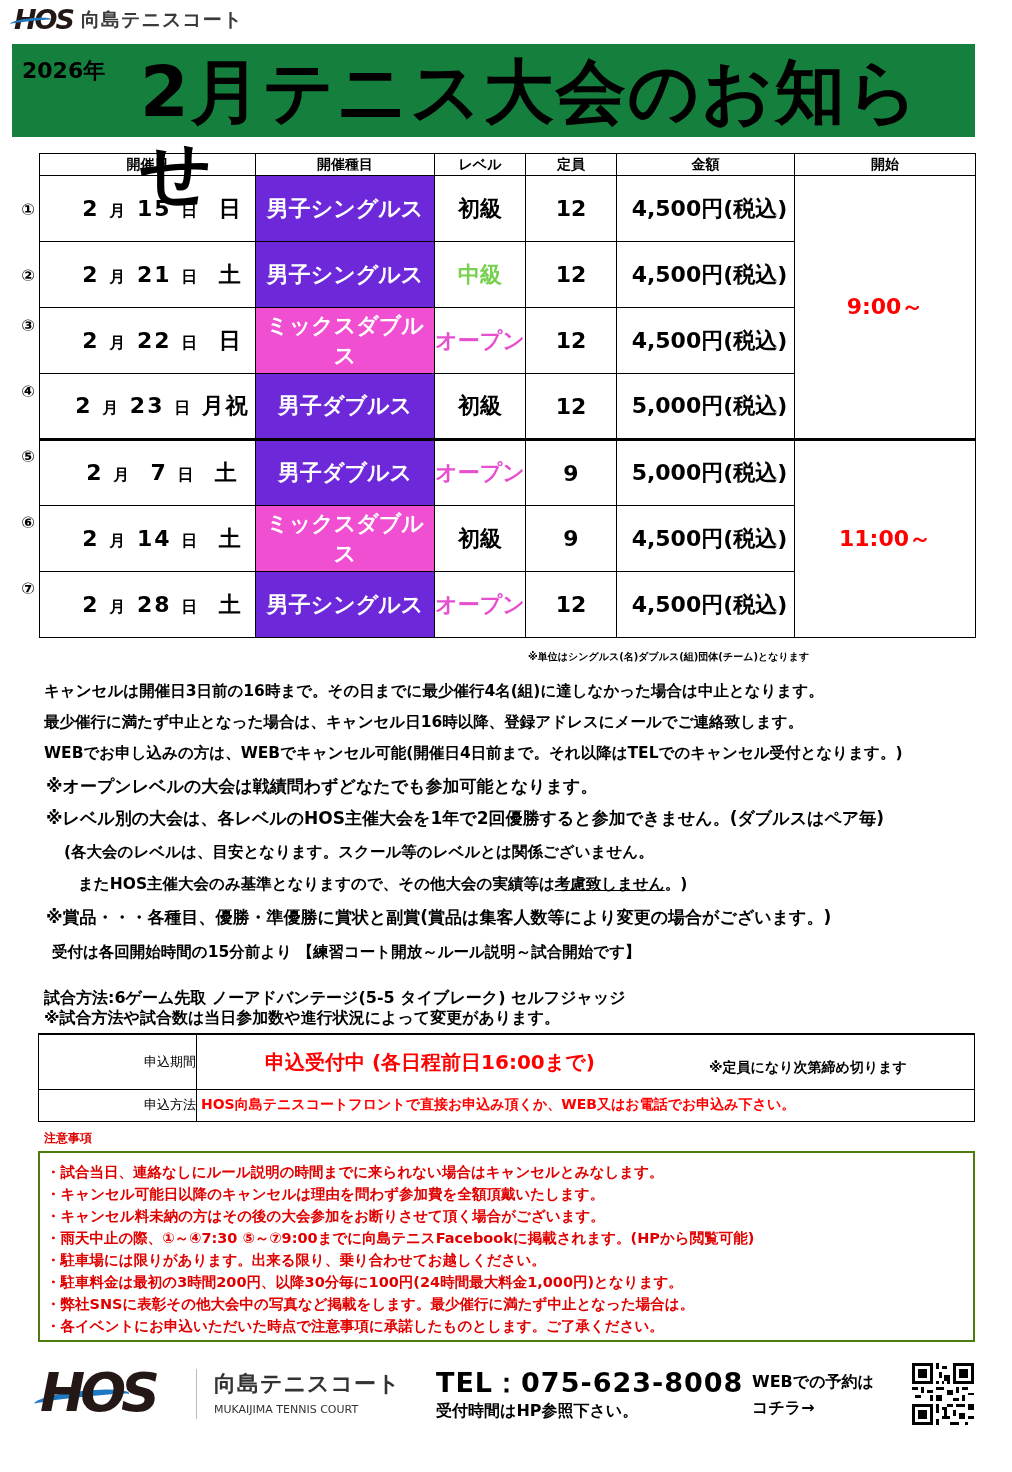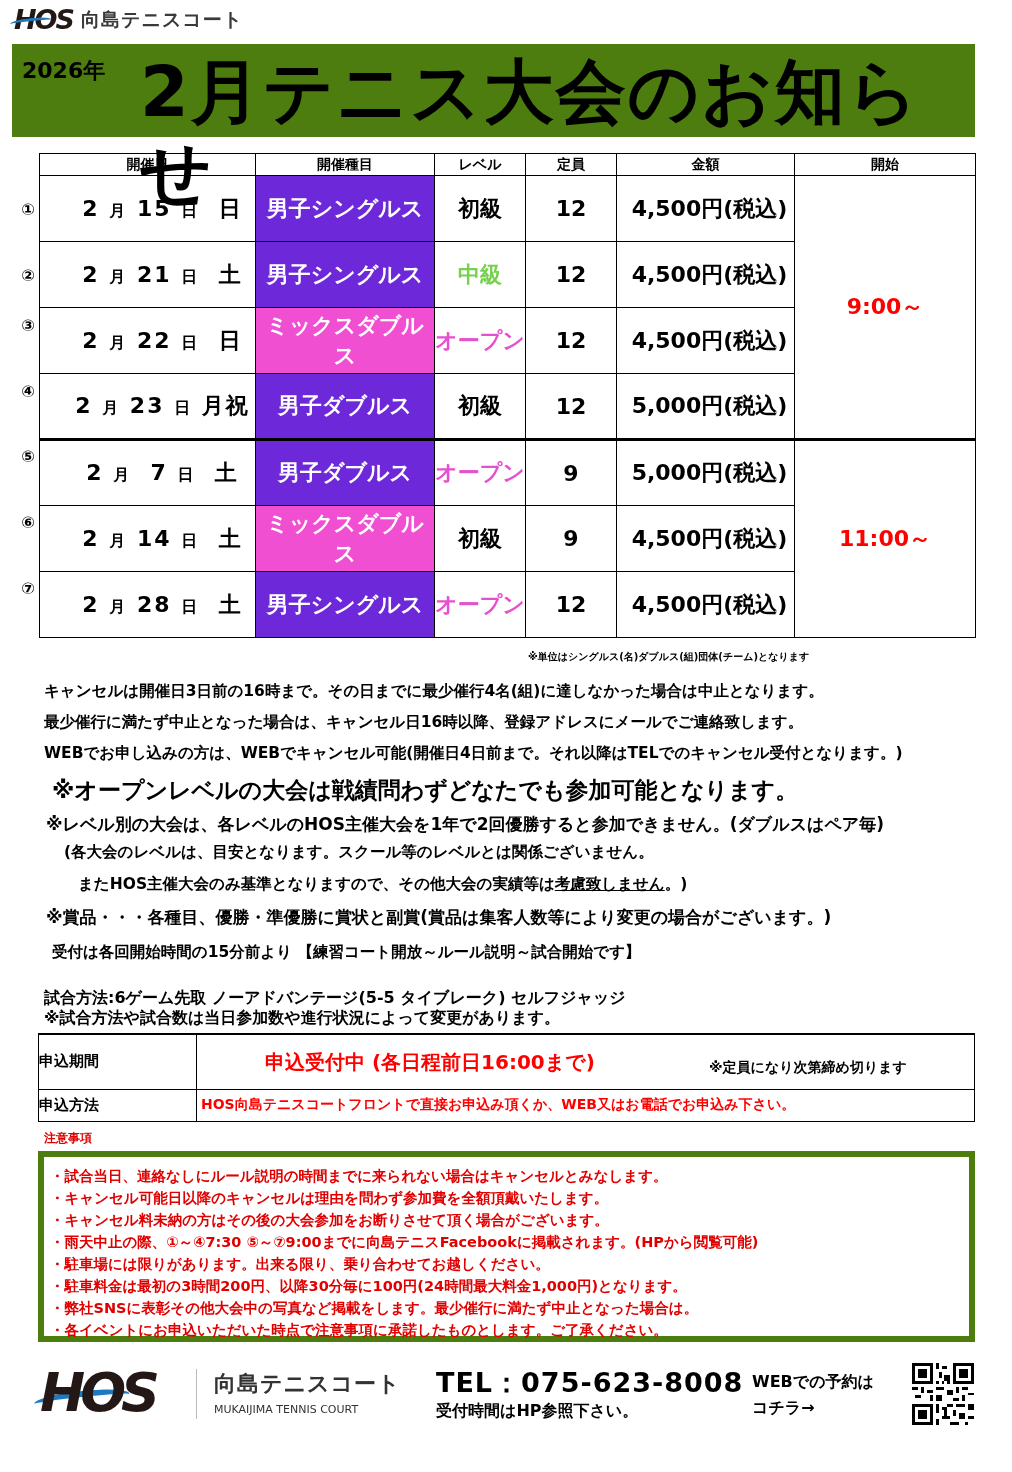--- a/index.html
+++ b/index.html
@@ -4,21 +4,21 @@
 <style>
   * { box-sizing: border-box; margin: 0; padding: 0; }
   html, body { width: 1012px; height: 1472px; background: #ffffff; overflow: hidden; }
   body { position: relative; font-family: "DejaVu Sans", sans-serif; color: #000; font-weight: bold; }
 
   .top-logo { position: absolute; left: 14px; top: 6px; height: 28px; display: flex; align-items: center; }
   .hos-mark { position: relative; font-family: "DejaVu Sans", sans-serif; font-style: italic; font-weight: bold; font-size: 27px; letter-spacing: -2px; color: #231815; line-height: 28px; }
   .hos-swoosh { position: absolute; left: -4px; top: 12px; width: 42px; height: 8px; border-radius: 50%; border-top: 3px solid #1e78c2; transform: rotate(-6deg); }
   .top-logo-name { margin-left: 8px; font-size: 19px; color: #3a3a3a; font-weight: bold; letter-spacing: 1px; }
 
-  .title-banner { position: absolute; left: 12px; top: 44px; width: 963px; height: 93px; background: #4d7c0f; }
+  .title-banner { position: absolute; left: 12px; top: 44px; width: 963px; height: 93px; background: #15803d; }
   .title-year { position: absolute; left: 10px; top: 12px; font-size: 22px; font-weight: bold; letter-spacing: 0px; }
   .title-main { position: absolute; left: 128px; top: 8px; font-size: 70px; font-weight: bold; letter-spacing: 2px; line-height: 80px; }
 
   table.schedule { position: absolute; left: 39px; top: 153px; border-collapse: collapse; table-layout: fixed; width: 936px; }
   table.schedule th, table.schedule td { border: 1.5px solid #000; text-align: center; vertical-align: middle; }
   table.schedule th { height: 22px; font-size: 14px; font-weight: bold; }
   table.schedule td { height: 66px; font-size: 22px; font-weight: bold; }
   table.schedule tr.group-start td { border-top: 3px solid #000; }
   .col-date { width: 216px; }
   .col-event { width: 179px; }
@@ -41,28 +41,28 @@
 
   .unit-note { position: absolute; left: 528px; top: 650px; font-size: 10px; font-weight: bold; }
   .rule-line { position: absolute; font-size: 15.5px; font-weight: bold; white-space: nowrap; }
   .rule-line u { text-decoration: underline; }
 
   .match-info { position: absolute; left: 44px; top: 988px; font-size: 16px; font-weight: bold; line-height: 20px; }
 
   table.apply { position: absolute; left: 38px; top: 1033px; width: 937px; border-collapse: collapse; table-layout: fixed; }
   table.apply td { border: 1.5px solid #000; vertical-align: middle; }
   table.apply tr:first-child td { border-top: 2.5px solid #000; }
-  table.apply td.apply-label { width: 158px; text-align: left; font-size: 15px; font-weight: bold; }
+  table.apply td.apply-label { width: 158px; text-align: right; font-size: 13px; font-weight: normal; }
   table.apply td.apply-period { height: 55px; position: relative; }
   .apply-period-main { position: absolute; left: 68px; top: 14px; color: #ff0000; font-size: 20px; font-weight: bold; }
   .apply-period-note { position: absolute; left: 512px; top: 24px; font-size: 14px; font-weight: bold; }
   table.apply td.apply-method { height: 32px; color: #ff0000; font-size: 14px; font-weight: bold; padding-left: 4px; }
 
   .caution-title { position: absolute; left: 44px; top: 1130px; color: #e00000; font-size: 12px; font-weight: bold; }
-  .caution-box { position: absolute; left: 38px; top: 1151px; width: 937px; height: 191px; border: 6px solid #4d7c0f; padding: 8px 0 0 6px; }
+  .caution-box { position: absolute; left: 38px; top: 1151px; width: 937px; height: 191px; border: 2px solid #4d7c0f; padding: 8px 0 0 6px; }
   .caution-item { color: #e00000; font-size: 14.5px; font-weight: bold; line-height: 22px; white-space: nowrap; }
 
   .footer { position: absolute; left: 0; top: 1355px; width: 1012px; height: 80px; }
   .footer-logo { position: absolute; left: 40px; top: 8px; width: 150px; height: 60px; }
   .footer-hos { position: absolute; left: 0; top: 0; font-style: italic; font-size: 54px; font-weight: bold; letter-spacing: -5px; color: #231815; line-height: 60px; }
   .footer-swoosh { position: absolute; left: -6px; top: 28px; width: 96px; height: 16px; border-radius: 50%; border-top: 6px solid #1e78c2; transform: rotate(-6deg); }
   .footer-divider { position: absolute; left: 196px; top: 14px; width: 1px; height: 50px; background: #bbb; }
   .footer-name { position: absolute; left: 214px; top: 14px; font-size: 22px; color: #333; font-weight: bold; letter-spacing: 1px; }
   .footer-name-en { position: absolute; left: 214px; top: 48px; font-size: 11px; color: #333; font-weight: normal; letter-spacing: 0px; }
   .footer-tel { position: absolute; left: 436px; top: 10px; font-size: 27px; font-weight: bold; letter-spacing: 1px; }
@@ -166,22 +166,22 @@
       <td class="price-cell">4,500円(税込)</td>
     </tr>
   </tbody>
 </table>
 
 <div class="unit-note">※単位はシングルス(名)ダブルス(組)団体(チーム)となります</div>
 
 <div class="rule-line" style="left:44px; top:681px;">キャンセルは開催日3日前の16時まで。その日までに最少催行4名(組)に達しなかった場合は中止となります。</div>
 <div class="rule-line" style="left:44px; top:712px;">最少催行に満たず中止となった場合は、キャンセル日16時以降、登録アドレスにメールでご連絡致します。</div>
 <div class="rule-line" style="left:44px; top:743px;">WEBでお申し込みの方は、WEBでキャンセル可能(開催日4日前まで。それ以降はTELでのキャンセル受付となります。)</div>
-<div class="rule-line" style="left:52px; top:775px; font-size:23px;">※オープンレベルの大会は戦績問わずどなたでも参加可能となります。</div>
-<div class="rule-line" style="left:46px; top:807px; font-size:17px;margin-top:6px;">※レベル別の大会は、各レベルのHOS主催大会を1年で2回優勝すると参加できません。(ダブルスはペア毎)</div>
+<div class="rule-line" style="left:46px; top:775px; font-size:17px;">※オープンレベルの大会は戦績問わずどなたでも参加可能となります。</div>
+<div class="rule-line" style="left:46px; top:807px; font-size:17px;">※レベル別の大会は、各レベルのHOS主催大会を1年で2回優勝すると参加できません。(ダブルスはペア毎)</div>
 <div class="rule-line" style="left:64px; top:842px;">(各大会のレベルは、目安となります。スクール等のレベルとは関係ございません。</div>
 <div class="rule-line" style="left:78px; top:874px;"><span>またHOS主催大会のみ基準となりますので、その他大会の実績等は</span><u>考慮致しません</u><span>。)</span></div>
 <div class="rule-line" style="left:46px; top:906px; font-size:17px;">※賞品・・・各種目、優勝・準優勝に賞状と副賞(賞品は集客人数等により変更の場合がございます。)</div>
 <div class="rule-line" style="left:52px; top:942px;">受付は各回開始時間の15分前より 【練習コート開放～ルール説明～試合開始です】</div>
 
 <div class="match-info">
   <div>試合方法:6ゲーム先取 ノーアドバンテージ(5-5 タイブレーク) セルフジャッジ</div>
   <div>※試合方法や試合数は当日参加数や進行状況によって変更があります。</div>
 </div>
 

